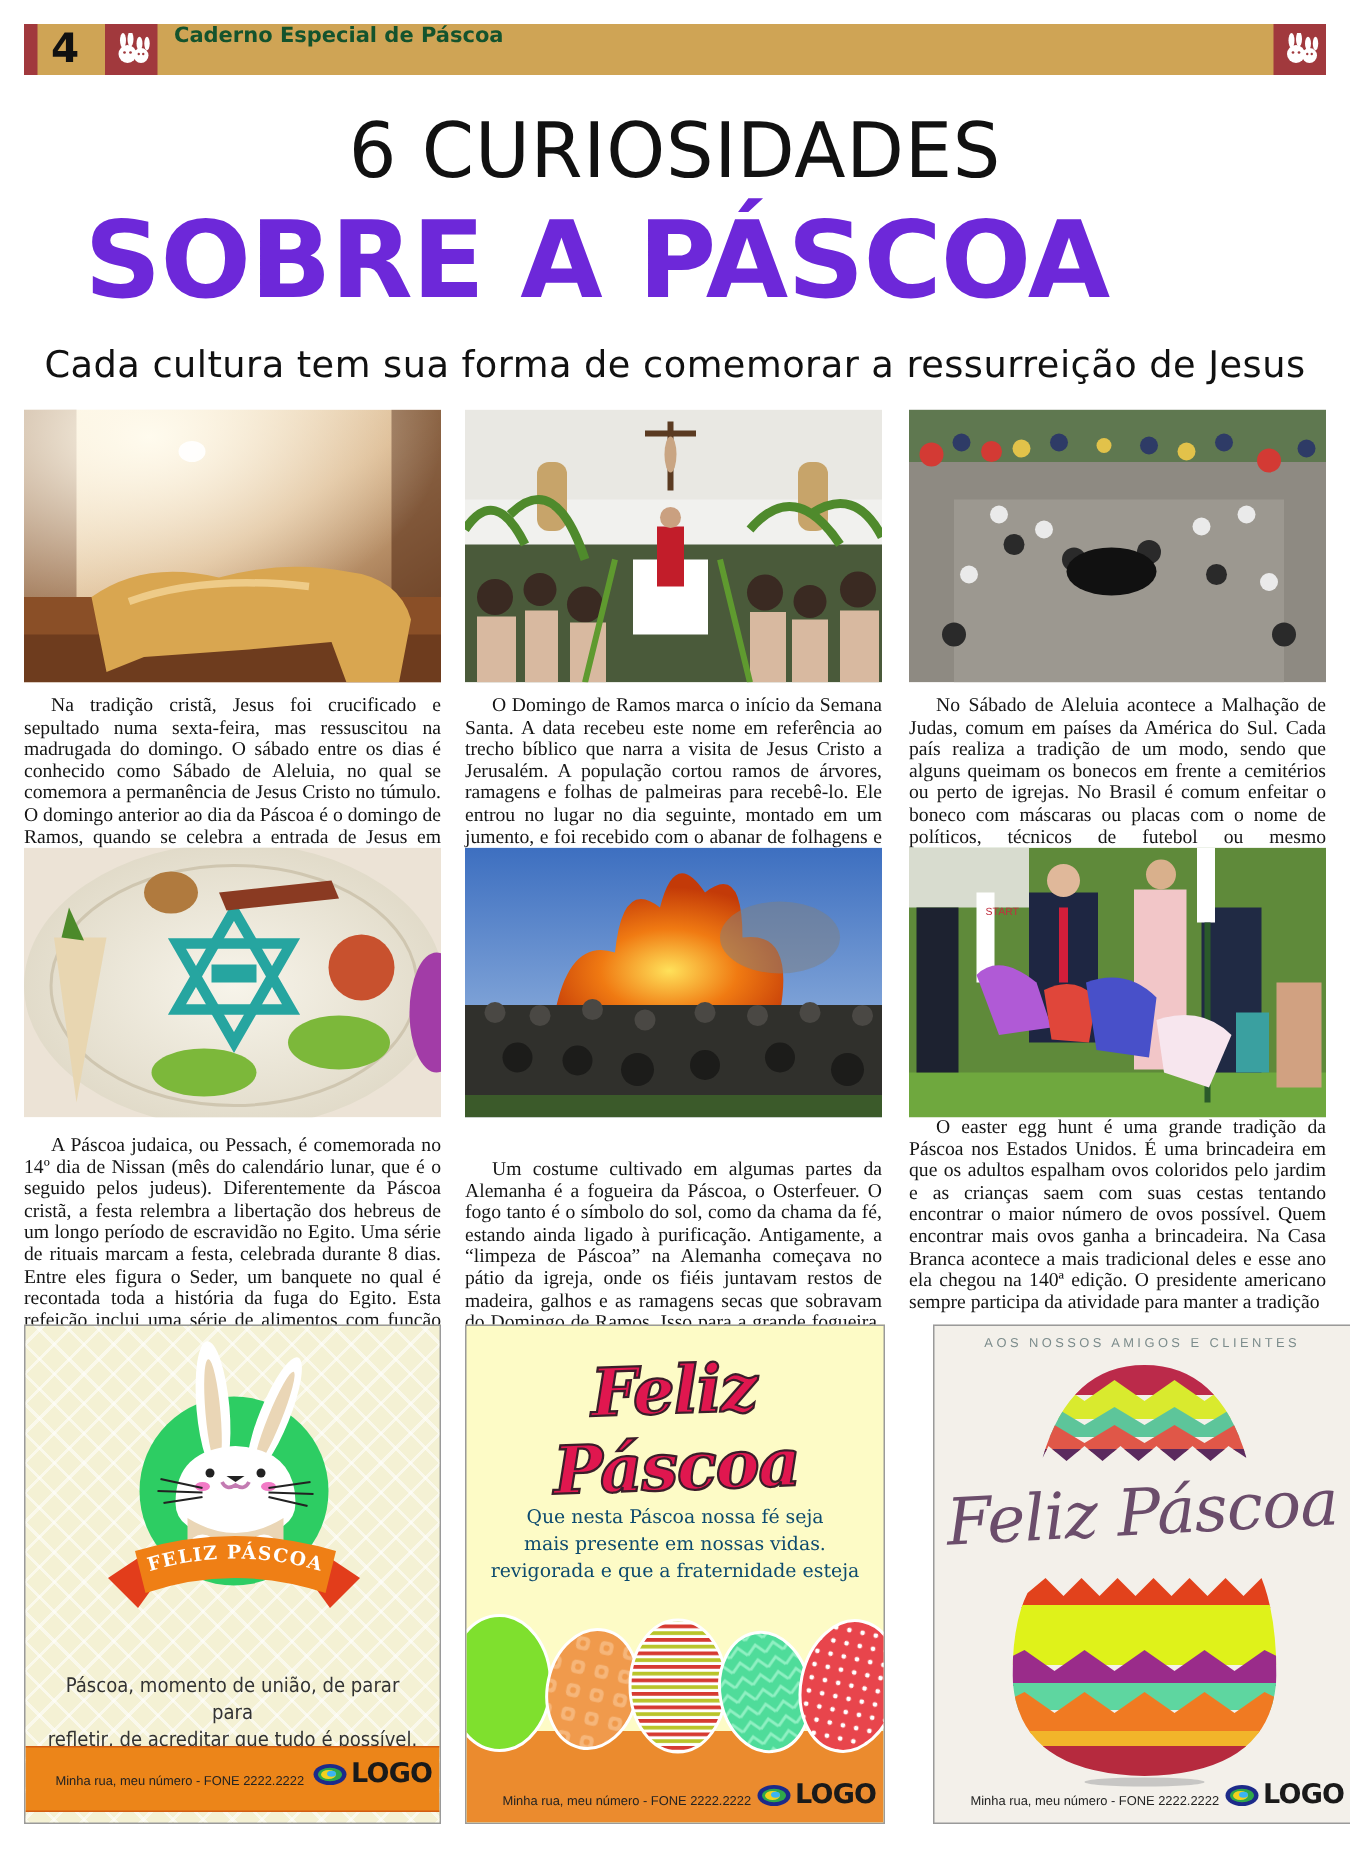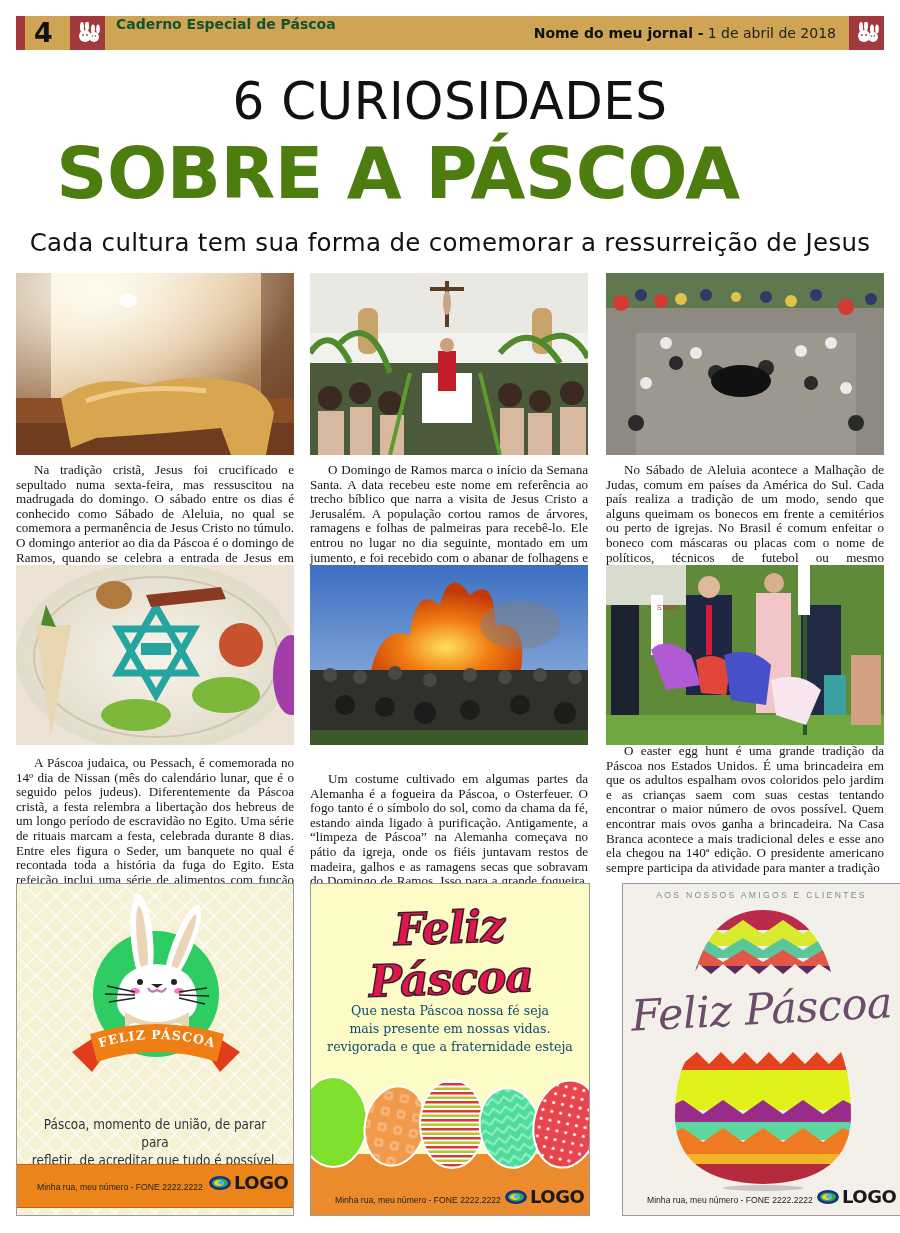--- a/index.html
+++ b/index.html
@@ -12,21 +12,21 @@
   .hdr .bunnybox { position: absolute; top: 0; width: 35px; height: 34px; background: #a1393d; display:flex; align-items:center; justify-content:center; }
   .hdr .bunnybox.l { left: 54px; }
   .hdr .bunnybox.r { right: 0; }
   .hdr .section { position: absolute; left: 100px; top: 0; line-height: 34px; font: 700 14px "DejaVu Sans", sans-serif; color: #14532d; }
   .hdr .paper { position: absolute; right: 48px; top: 0; line-height: 34px; font-size: 14.5px; color: #111; white-space: nowrap; }
   .hdr .paper b { font-family: "DejaVu Sans", sans-serif; font-weight: 700; font-size: 14px; }
   .hdr .paper span.d { font-family: "DejaVu Sans", sans-serif; font-weight: 400; font-size: 14px; color: #222; }
 
   
   .h1 { position: absolute; left: 0; width: 900px; top: 74px; text-align: center; font: 400 51px "DejaVu Sans", sans-serif; color: #111; letter-spacing: 0.5px; line-height: 56px; transform: scaleX(0.98); }
-  .h2 { position: absolute; left: 0; width: 796px; top: 134px; text-align: center; font: 900 71px "DejaVu Sans", sans-serif; color: #4d7c0f; line-height: 80px; letter-spacing: -0.5px; }
+  .h2 { position: absolute; left: 0; width: 796px; top: 134px; text-align: center; font: 900 71px "DejaVu Sans", sans-serif; color: #6d28d9; line-height: 80px; letter-spacing: -0.5px; }
   .h3 { position: absolute; left: 0; width: 900px; top: 227px; text-align: center; font: 400 24.5px "DejaVu Sans", sans-serif; color: #111; line-height: 32px; letter-spacing: 0.3px; }
 
   
   .photo { position: absolute; width: 278px; overflow: hidden; }
   .photo svg { display:block; width:100%; height:100%; }
   .p1 { left: 16px; top: 273px; height: 182px; }
   .p2 { left: 310px; top: 273px; height: 182px; }
   .p3 { left: 606px; top: 273px; height: 182px; }
   .p4 { left: 16px; top: 565px; height: 180px; }
   .p5 { left: 310px; top: 565px; height: 180px; }
@@ -89,24 +89,20 @@
         </g>
         <g fill="#a1393d">
           <circle cx="8" cy="13" r="0.9"></circle>
           <circle cx="12" cy="13" r="0.9"></circle>
           <circle cx="17.5" cy="14" r="0.8"></circle>
           <circle cx="20.5" cy="14" r="0.8"></circle>
         </g>
       </svg>
   </div>
   <div class="section">Caderno Especial de Páscoa</div>
-  <div class="paper">
-    <b>Nome do meu jornal -</b>
-    <span class="d">1 de abril de 2018</span>
-  </div>
   <div class="bunnybox r">
     <svg width="26" height="22" viewBox="0 0 26 22">
         <g fill="#fff">
           <ellipse cx="7" cy="5" rx="2" ry="5"></ellipse>
           <ellipse cx="12" cy="4" rx="2" ry="5"></ellipse>
           <ellipse cx="18" cy="7" rx="2" ry="4.5"></ellipse>
           <ellipse cx="23" cy="7" rx="1.8" ry="4.5"></ellipse>
           <circle cx="10" cy="14" r="6"></circle>
           <circle cx="19" cy="15" r="5"></circle>
         </g>

